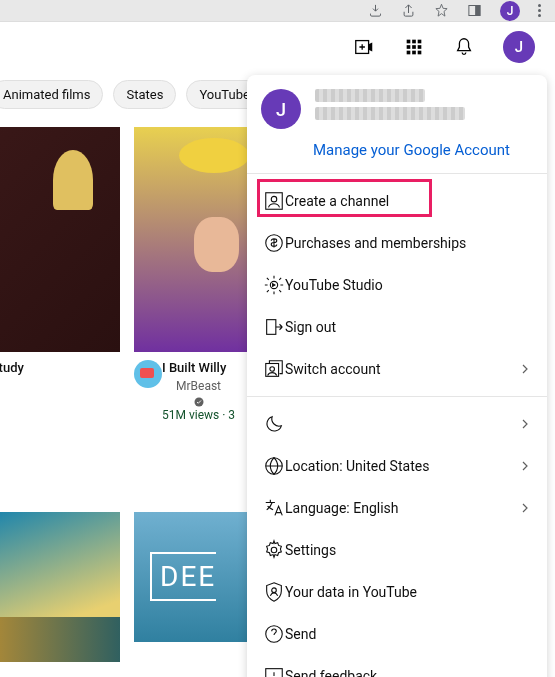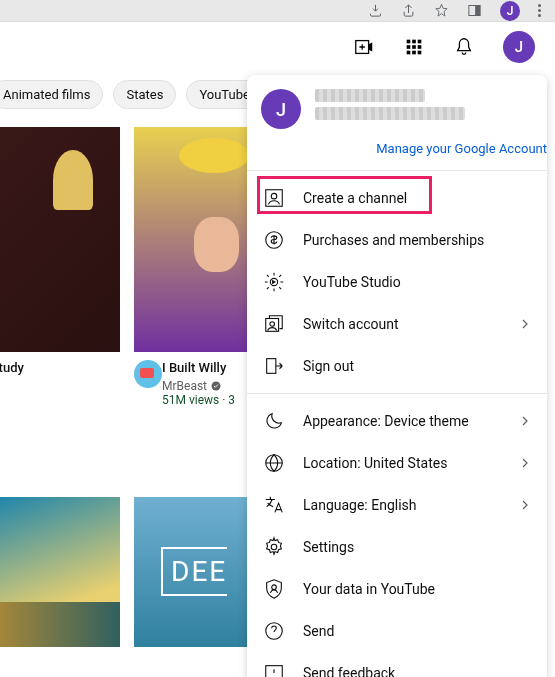--- a/index.html
+++ b/index.html
@@ -23,41 +23,41 @@
     .thumb { width: 150px; height: 225px; border-radius: 0; background: #333; position: relative; overflow: hidden; }
     .thumb1 { background: linear-gradient(135deg, #3a1818 0%, #2a1010 100%); }
     .thumb1::after { content:''; position:absolute; left:55%; top:10%; width:40px; height:60px; background:#e0c060; border-radius:50% 50% 10% 10%; }
     .thumb2 { background: linear-gradient(180deg, #e8d050 0%, #7030a0 100%); }
     .thumb2::before { content:''; position:absolute; left:30%; top:5%; width:70px; height:35px; background:#f0d040; border-radius:50%; }
     .thumb2::after { content:''; position:absolute; left:40%; top:40%; width:45px; height:55px; background:#e8b898; border-radius:40%; }
     .meta-row { display: flex; gap: 0; margin-top: 8px; }
     .ch-avatar { width: 28px; height: 28px; border-radius: 50%; background: #60c0e8; flex-shrink: 0; position:relative; }
     .ch-avatar::after{content:'';position:absolute;left:6px;top:8px;width:14px;height:10px;background:#f05050;border-radius:2px;}
     .vid-title { font-size: 13px; font-weight: 500; color: #0f0f0f; line-height: 1.3; }
-    .vid-channel { font-size: 12px; color: #606060; margin-top: 2px; display:flex; align-items:center; gap:3px;}
+    .vid-channel { font-size: 12px; color: #606060; margin-top: 2px; display:flex; align-items:center; gap:3px;flex-direction:column;}
     .verified { width:12px; height:12px; fill:#606060;}
     .vid-stats { font-size: 12px; color: #14532d; }
     
     .thumbs2 { display: flex; gap: 14px; margin-top: 90px; margin-left: -30px; }
     .thumb3 { width: 150px; height: 150px; background: linear-gradient(160deg, #1080b0 0%, #e8d070 70%); position:relative; overflow:hidden;}
     .thumb3::after{content:'';position:absolute;bottom:0;left:0;width:100%;height:30%;background:linear-gradient(90deg,#c09030,#306060);}
-    .thumb4 { width: 150px; height: 150px; background: linear-gradient(180deg, #70b0d0 0%, #3080a0 100%); position:relative; display:flex; align-items:center; justify-content:flex-start; padding-left:27px;}
+    .thumb4 { width: 150px; height: 130px; background: linear-gradient(180deg, #70b0d0 0%, #3080a0 100%); position:relative; display:flex; align-items:center; justify-content:flex-start; padding-left:16px;}
     .deep-text{color:#fff;font-size:28px;font-weight:400;letter-spacing:2px;border:2px solid #fff;padding:6px 0 6px 8px;border-right:none;}
     
     .account-menu { position: absolute; top: 75px; right: 8px; width: 300px; background: #fff; border-radius: 8px; box-shadow: 0 2px 10px rgba(0,0,0,0.18); overflow: hidden; }
     .menu-head { display: flex; padding: 14px 14px 8px 14px; gap: 14px; }
     .menu-avatar { width: 40px; height: 40px; border-radius: 50%; background: #673ab7; color: #fff; display: flex; align-items: center; justify-content: center; font-size: 18px; font-weight: 500; flex-shrink: 0; }
     .user-info { flex: 1; }
     .blur-line { height: 13px; background: repeating-linear-gradient(90deg, #ccc 0, #ccc 4px, #ddd 4px, #ddd 8px); border-radius: 2px; margin-bottom: 5px; }
     .blur-line.w1 { width: 110px; }
     .blur-line.w2 { width: 150px; }
-    .manage-link { color: #065fd4; font-size: 13px; text-align: right; padding: 4px 0 14px 66px; }
+    .manage-link { color: #065fd4; font-size: 15px; text-align: left; padding: 4px 0 14px 66px; }
     .divider { height: 1px; background: #e5e5e5; }
     
-    .menu-item { display: flex; align-items: center; padding: 10px 16px; gap: 18px; font-size: 14px; color: #0f0f0f; position: relative; cursor: pointer; }
+    .menu-item { display: flex; align-items: center; padding: 10px 16px; font-size: 14px; color: #0f0f0f; position: relative; cursor: pointer; }
     .menu-item svg.mi { width: 22px; height: 22px; fill: none; stroke: #0f0f0f; stroke-width: 1.2; flex-shrink: 0; }
     .menu-item .chev { position: absolute; right: 14px; width: 16px; height: 16px; stroke: #606060; fill: none; stroke-width: 1.8; }
     
     .highlight-box { position: absolute; top: 5px; left: 10px; width: 175px; height: 38px; border: 3px solid #e91e63; pointer-events: none; }
     .menu-section { position: relative; padding: 6px 0; }
   </style>
 </head>
 <body>
 
 <div class="browser-bar">
@@ -173,47 +173,46 @@
     <div class="menu-item">
       <svg class="mi" viewBox="0 0 24 24">
           <circle cx="12" cy="12" r="4"></circle>
           <path d="M12 2v3M12 19v3M4.2 4.2l2.1 2.1M17.7 17.7l2.1 2.1M2 12h3M19 12h3M4.2 19.8l2.1-2.1M17.7 6.3l2.1-2.1"></path>
           <path d="M10.5 10.5v3l2.5-1.5z" fill="#0f0f0f"></path>
         </svg>
       <span>YouTube Studio</span>
     </div>
     <div class="menu-item">
       <svg class="mi" viewBox="0 0 24 24">
+          <rect x="4" y="4" width="10" height="16"></rect>
+          <path d="M14 12h7m0 0l-3-3m3 3l-3 3"></path>
+        </svg>
+      <span>Sign out</span>
+    </div>
+    <div class="menu-item">
+      <svg class="mi" viewBox="0 0 24 24">
           <rect x="3" y="6" width="14" height="14"></rect>
           <path d="M7 6V3h14v14h-3"></path>
           <circle cx="10" cy="12" r="2.5"></circle>
           <path d="M5 19c1-2 3-3 5-3s4 1 5 3"></path>
         </svg>
       <span>Switch account</span>
       <svg class="chev" viewBox="0 0 24 24">
           <path d="M9 6l6 6-6 6"></path>
         </svg>
     </div>
-    <div class="menu-item">
-      <svg class="mi" viewBox="0 0 24 24">
-          <rect x="4" y="4" width="10" height="16"></rect>
-          <path d="M14 12h7m0 0l-3-3m3 3l-3 3"></path>
-        </svg>
-      <span>Sign out</span>
-    </div>
   </div>
 
   <div class="divider"></div>
 
   <div class="menu-section">
     <div class="menu-item">
       <svg class="mi" viewBox="0 0 24 24">
           <path d="M20 14a8 8 0 01-10-10 8 8 0 1010 10z"></path>
         </svg>
-      <span>Appearance: Device theme</span>
       <svg class="chev" viewBox="0 0 24 24">
           <path d="M9 6l6 6-6 6"></path>
         </svg>
     </div>
     <div class="menu-item">
       <svg class="mi" viewBox="0 0 24 24">
           <circle cx="12" cy="12" r="9"></circle>
           <path d="M3 12h18M12 3c2.5 2.5 4 6 4 9s-1.5 6.5-4 9c-2.5-2.5-4-6-4-9s1.5-6.5 4-9z"></path>
         </svg>
       <span>Location: United States</span>

